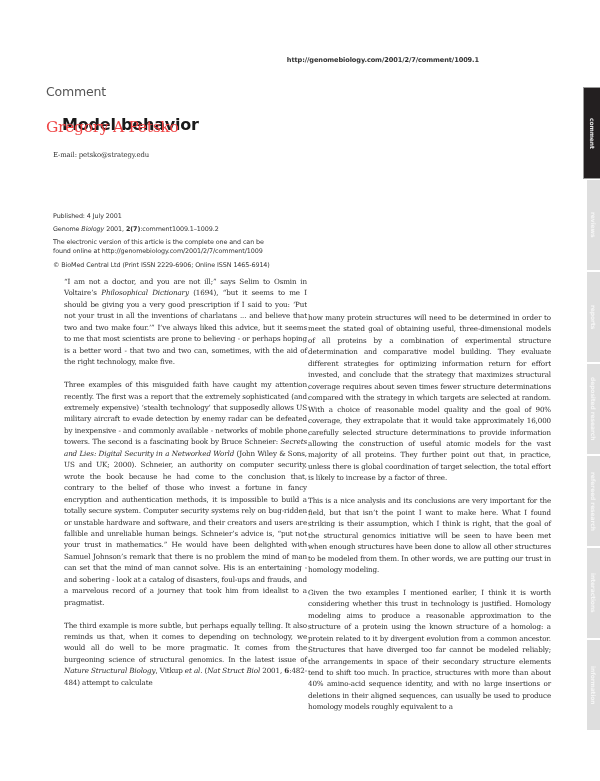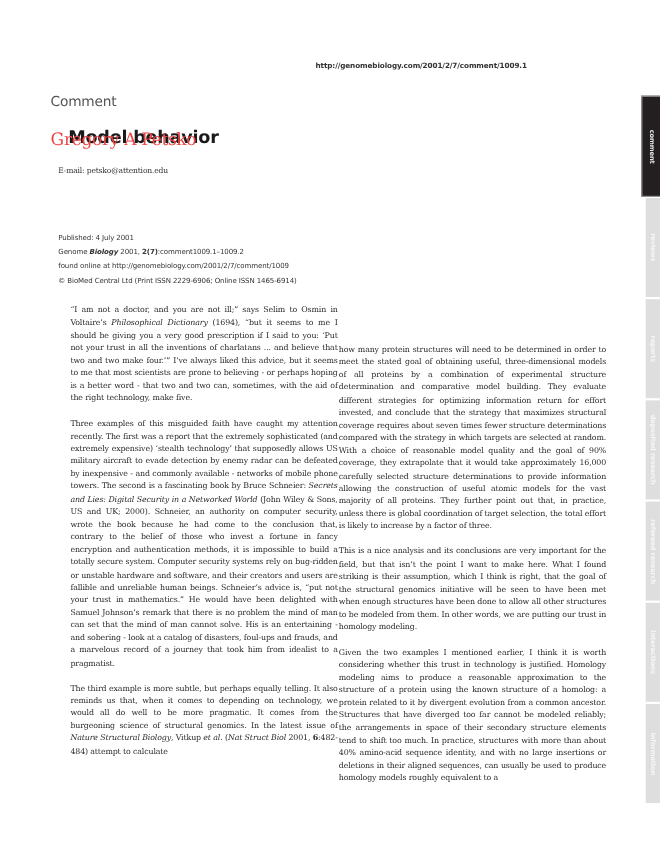--- a/index.html
+++ b/index.html
@@ -11,21 +11,21 @@
   .title { position: absolute; left: 46px; top: 99px; font-size: 16px; font-weight: bold; color: #1a1a1a; font-family: "DejaVu Sans", sans-serif; margin: 16px; letter-spacing: -0.2px; }
   .author { position: absolute; left: 46px; top: 118px; font-size: 15.5px; color: #ef4444; font-family: "DejaVu Serif", serif; letter-spacing: -0.3px; }
 
   .affil { position: absolute; left: 53px; top: 151px; font-size: 6.9px; line-height: 9.6px; color: #333; font-family: "DejaVu Serif", serif; letter-spacing: -0.15px; }
 
   .meta { position: absolute; left: 53px; top: 193px; font-size: 6.4px; color: #333; font-family: "DejaVu Sans", sans-serif; letter-spacing: -0.1px; }
   .meta div { white-space: nowrap; }
   .meta .published { margin-bottom: 5px; margin-top: 19px; }
   .meta .citation { margin-bottom: 5px; }
   .meta .citation .it { }
-  .meta .citation .bi { font-weight: bold; font-style: italic; margin-top: 32px; }
+  .meta .citation .bi { font-weight: normal; font-style: italic; margin-top: 32px; }
   .meta .citation .b { font-weight: bold; }
   .meta .electronic { line-height: 9.3px; margin-bottom: 4px; }
 
   .body-col { position: absolute; top: 276px; width: 243px; font-family: "DejaVu Serif", serif; font-size: 7.15px; line-height: 11.45px; color: #2b2b2b; text-align: justify; letter-spacing: -0.12px; }
   .body-col p { margin: 0 0 11.45px 0; }
   .col-left { left: 64px; }
   .col-right { left: 308px; margin-top: 36px; }
   .body-col i { font-style: italic; }
   .body-col b { font-weight: bold; }
 
@@ -38,27 +38,28 @@
 </head>
 <body>
 
 <div class="url-header">http://genomebiology.com/2001/2/7/comment/1009.1</div>
 
 <div class="section-label">Comment</div>
 <h1 class="title">Model behavior</h1>
 <div class="author">Gregory A Petsko</div>
 
 <div class="affil">
-  <div>E-mail: petsko@attention.edu</div>
+  <div>E-mail: petsko@strategy.edu</div>
 </div>
 
 <div class="meta">
   <div class="published">Published: 4 July 2001</div>
   <div class="citation"><span class="it">Genome </span><span class="bi">Biology</span><span> 2001, </span><span class="b">2(7)</span><span>:comment1009.1–1009.2</span></div>
   <div class="electronic">
+    <div>The electronic version of this article is the complete one and can be</div>
     <div>found online at http://genomebiology.com/2001/2/7/comment/1009</div>
   </div>
   <div>© BioMed Central Ltd (Print ISSN 2229-6906; Online ISSN 1465-6914)</div>
 </div>
 
 <div class="body-col col-left">
   <p><span>“I am not a doctor, and you are not ill;” says Selim to Osmin in Voltaire’s </span><i>Philosophical Dictionary</i><span> (1694), “but it seems to me I should be giving you a very good prescription if I said to you: ‘Put not your trust in all the inventions of charlatans ... and believe that two and two make four.’” I’ve always liked this advice, but it seems to me that most scientists are prone to believing - or perhaps hoping is a better word - that two and two can, sometimes, with the aid of the right technology, make five.</span></p>
   <p><span>Three examples of this misguided faith have caught my attention recently. The first was a report that the extremely sophisticated (and extremely expensive) ‘stealth technology’ that supposedly allows US military aircraft to evade detection by enemy radar can be defeated by inexpensive - and commonly available - networks of mobile phone towers. The second is a fascinating book by Bruce Schneier: </span><i>Secrets and Lies: Digital Security in a Networked World</i><span> (John Wiley &amp; Sons, US and UK; 2000). Schneier, an authority on computer security, wrote the book because he had come to the conclusion that, contrary to the belief of those who invest a fortune in fancy encryption and authentication methods, it is impossible to build a totally secure system. Computer security systems rely on bug-ridden or unstable hardware and software, and their creators and users are fallible and unreliable human beings. Schneier’s advice is, “put not your trust in mathematics.” He would have been delighted with Samuel Johnson’s remark that there is no problem the mind of man can set that the mind of man cannot solve. His is an entertaining - and sobering - look at a catalog of disasters, foul-ups and frauds, and a marvelous record of a journey that took him from idealist to a pragmatist.</span></p>
   <p><span>The third example is more subtle, but perhaps equally telling. It also reminds us that, when it comes to depending on technology, we would all do well to be more pragmatic. It comes from the burgeoning science of structural genomics. In the latest issue of </span><i>Nature Structural Biology</i><span>, Vitkup </span><i>et al.</i><span> (</span><i>Nat Struct Biol</i><span> 2001, </span><b>6</b><span>:482-484) attempt to calculate</span></p>
 </div>

